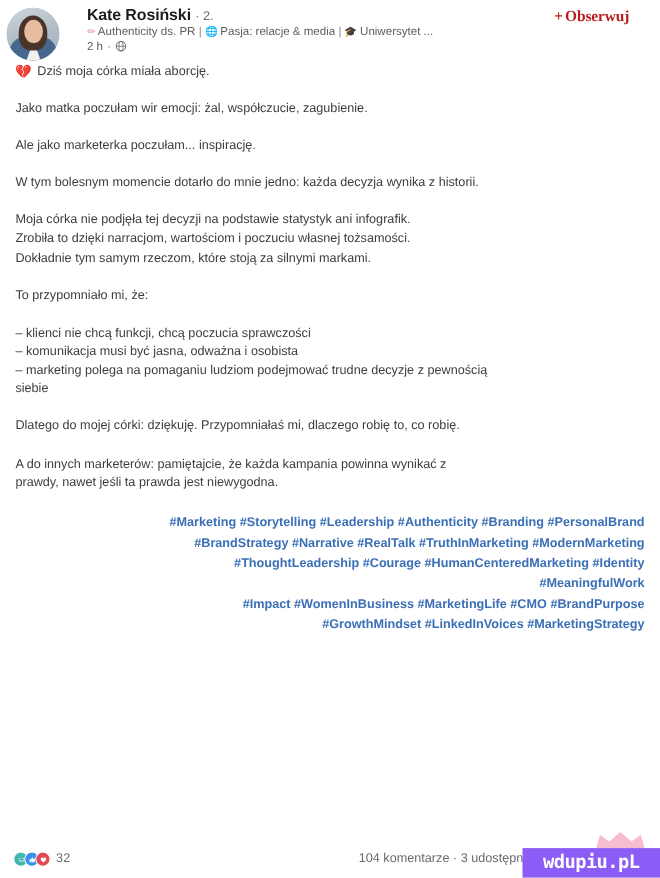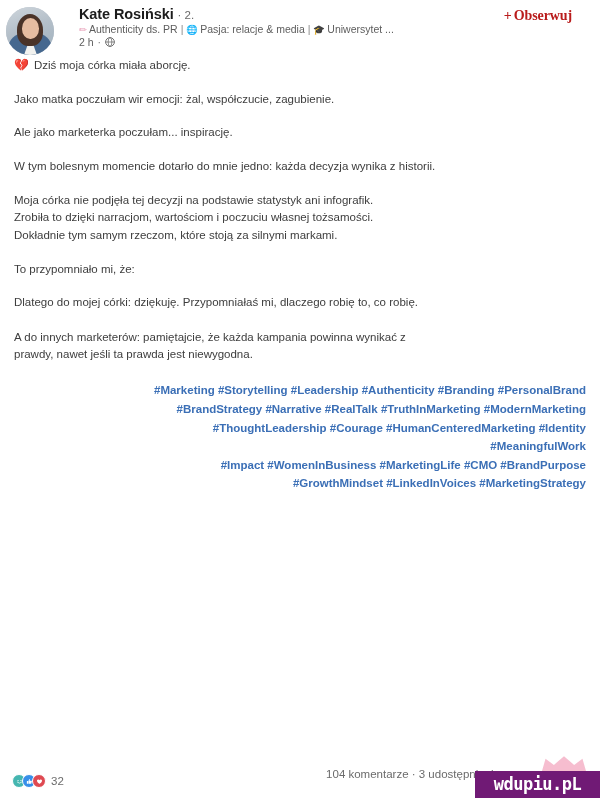--- a/index.html
+++ b/index.html
@@ -210,20 +210,21 @@
   }
 
   
   .post-footer {
     position: absolute;
     left: 0;
     right: 16px;
     bottom: 4px;
     height: 26px;
     display: flex;
+    align-items: center;
     padding: 0 12px;
     box-sizing: border-box;
     font-size: 11px;
     color: #6b6b6b;
   }
   .reactions {
     display: flex;
     align-items: center;
   }
   .react-stack {
@@ -262,21 +263,21 @@
     white-space: nowrap;
   }
 
   
   .watermark {
     position: absolute;
     right: 0;
     bottom: 0;
     width: 125px;
     height: 27px;
-    background: #701a75;
+    background: #8b5cf6;
     display: flex;
     align-items: center;
     justify-content: center;
     overflow: hidden;
   }
   .watermark .wm-text {
     color: #ffffff;
     font-family: "DejaVu Sans Mono", monospace;
     font-size: 17px;
     font-weight: bold;
@@ -356,20 +357,26 @@
   <p class="para">W tym bolesnym momencie dotarło do mnie jedno: każda decyzja wynika z historii.</p>
 
   <div class="group">
     <div class="row"> Moja córka nie podjęła tej decyzji na podstawie statystyk ani infografik.</div>
     <div class="row">Zrobiła to dzięki narracjom, wartościom i poczuciu własnej tożsamości.</div>
     <div class="row">Dokładnie tym samym rzeczom, które stoją za silnymi markami.</div>
   </div>
 
   <p class="para">To przypomniało mi, że:</p>
 
+  <div class="group">
+    <div class="bullet-line">– klienci nie chcą funkcji, chcą poczucia sprawczości</div>
+    <div class="bullet-line">– komunikacja musi być jasna, odważna i osobista</div>
+    <div class="bullet-line">– marketing polega na pomaganiu ludziom podejmować trudne decyzje z pewnością</div>
+    <div class="bullet-line">siebie</div>
+  </div>
 
   <p class="para">Dlatego do mojej córki: dziękuję. Przypomniałaś mi, dlaczego robię to, co robię.</p>
 
   <div class="group">
     <div class="row">A do innych marketerów: pamiętajcie, że każda kampania powinna wynikać z</div>
     <div class="row">prawdy, nawet jeśli ta prawda jest niewygodna.</div>
   </div>
 
 </div>
 

